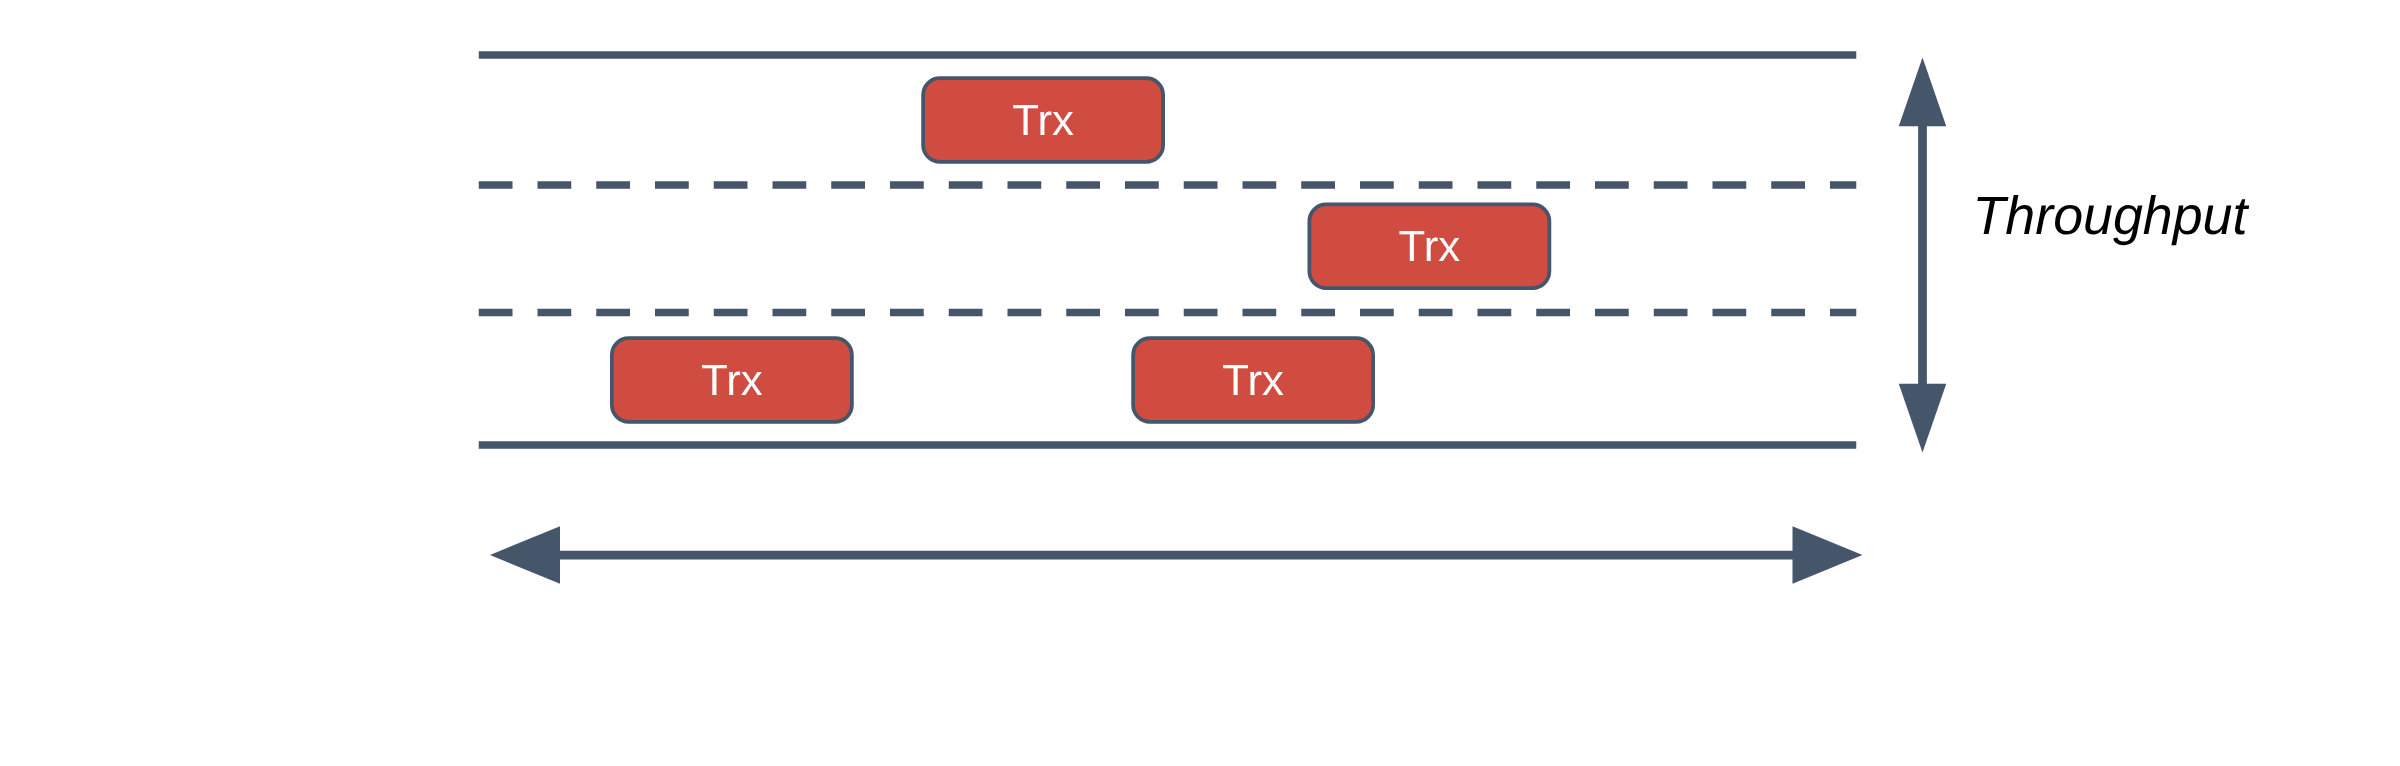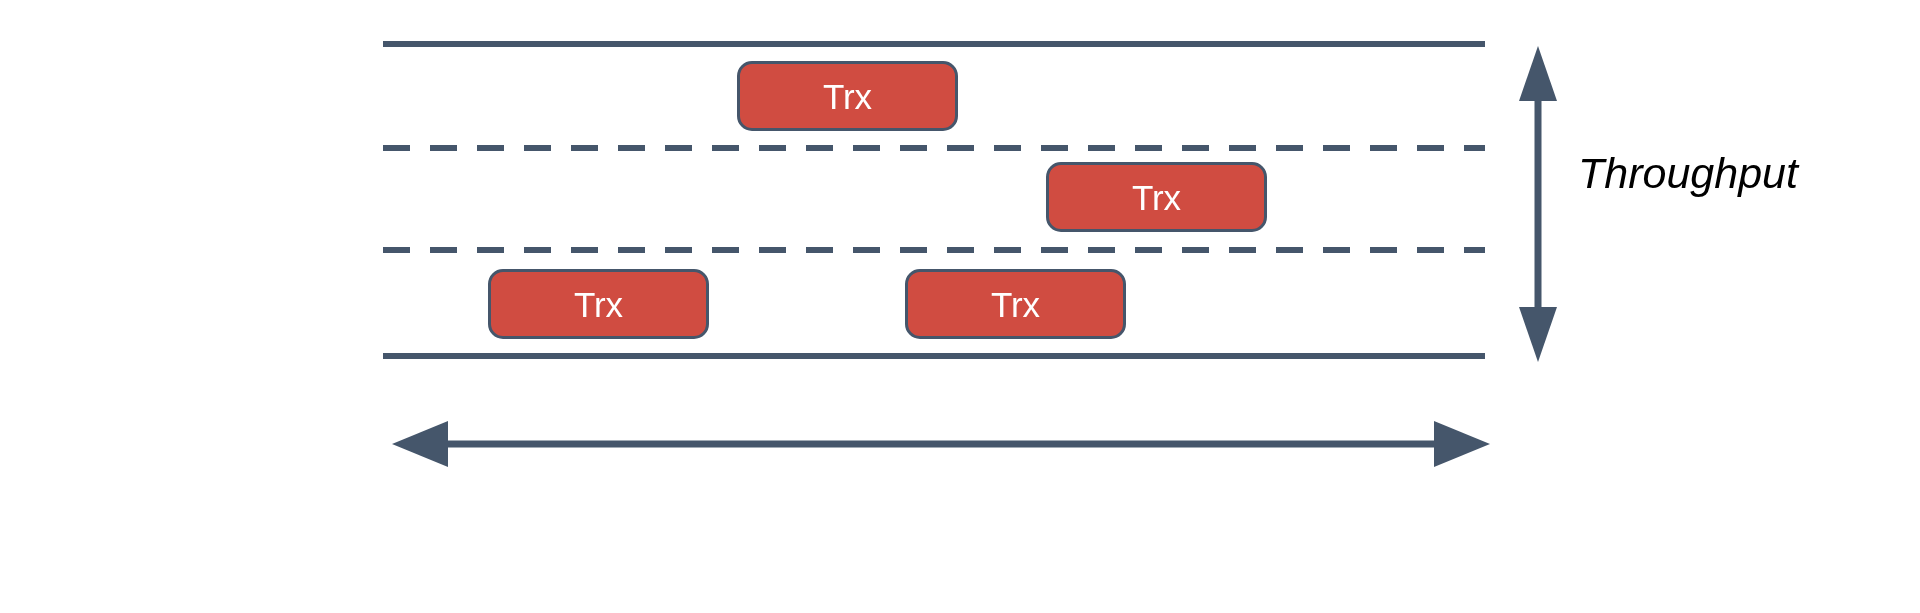--- a/index.html
+++ b/index.html
@@ -35,21 +35,21 @@
     stroke: var(--line_color);
     stroke-width: 7;
     fill: none;
   }
   .arrow-head {
     fill: var(--line_color);
     stroke: none;
   }
   .trx-box {
     position: absolute;
-    width: 221px;
+    width: 195px;
     height: 70px;
     background: var(--box_fill);
     border: 3px solid var(--box_border);
     border-radius: 15px;
     display: flex;
     align-items: center;
     justify-content: center;
   }
   .trx-label {
     color: var(--box_text_color);

